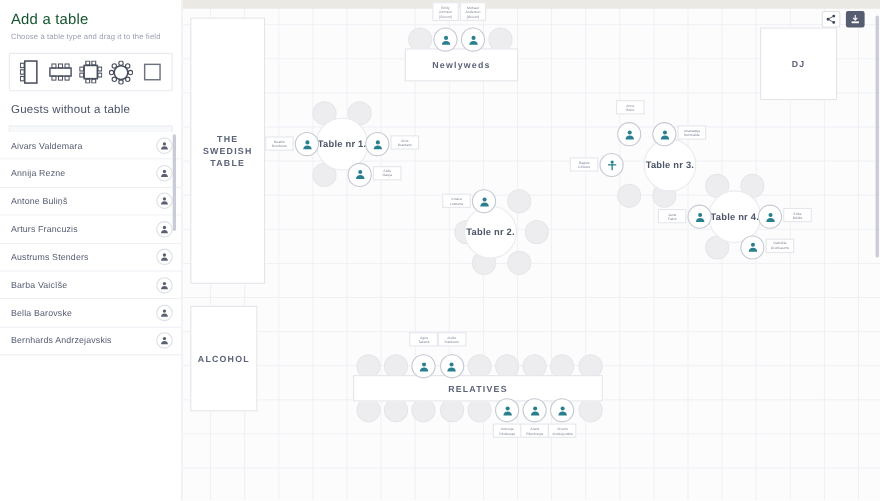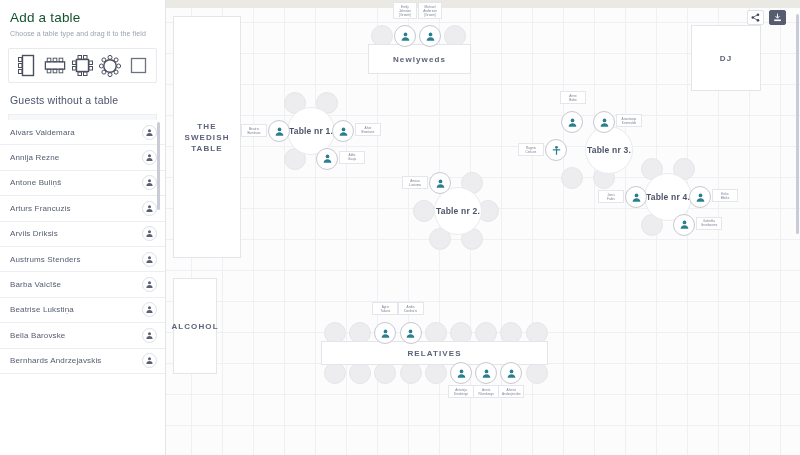--- a/index.html
+++ b/index.html
@@ -258,48 +258,30 @@
         <div class="guest-row">
           <div class="guest-name">Arturs Francuzis</div>
           <div class="guest-av">
             <svg width="9" height="9" viewBox="0 0 16 16">
               <circle cx="8" cy="5" r="2.7" fill="#5b6174"></circle>
               <path d="M2.4 14.2c0-3.2 2.5-5.2 5.6-5.2s5.6 2 5.6 5.2z" fill="#5b6174"></path>
             </svg>
           </div>
         </div>
         <div class="guest-row">
-          <div class="guest-name">Arvils Driksis</div>
-          <div class="guest-av">
-            <svg width="9" height="9" viewBox="0 0 16 16">
-              <circle cx="8" cy="5" r="2.7" fill="#5b6174"></circle>
-              <path d="M2.4 14.2c0-3.2 2.5-5.2 5.6-5.2s5.6 2 5.6 5.2z" fill="#5b6174"></path>
-            </svg>
-          </div>
-        </div>
-        <div class="guest-row">
           <div class="guest-name">Austrums Stenders</div>
           <div class="guest-av">
             <svg width="9" height="9" viewBox="0 0 16 16">
               <circle cx="8" cy="5" r="2.7" fill="#5b6174"></circle>
               <path d="M2.4 14.2c0-3.2 2.5-5.2 5.6-5.2s5.6 2 5.6 5.2z" fill="#5b6174"></path>
             </svg>
           </div>
         </div>
         <div class="guest-row">
           <div class="guest-name">Barba Vaicīše</div>
-          <div class="guest-av">
-            <svg width="9" height="9" viewBox="0 0 16 16">
-              <circle cx="8" cy="5" r="2.7" fill="#5b6174"></circle>
-              <path d="M2.4 14.2c0-3.2 2.5-5.2 5.6-5.2s5.6 2 5.6 5.2z" fill="#5b6174"></path>
-            </svg>
-          </div>
-        </div>
-        <div class="guest-row">
-          <div class="guest-name">Beatrise Lukstiņa</div>
           <div class="guest-av">
             <svg width="9" height="9" viewBox="0 0 16 16">
               <circle cx="8" cy="5" r="2.7" fill="#5b6174"></circle>
               <path d="M2.4 14.2c0-3.2 2.5-5.2 5.6-5.2s5.6 2 5.6 5.2z" fill="#5b6174"></path>
             </svg>
           </div>
         </div>
         <div class="guest-row">
           <div class="guest-name">Bella Barovske</div>
           <div class="guest-av">
@@ -343,21 +325,21 @@
         </svg>
       </div>
     </div>
 
     <div id="canvas-scroll"></div>
 
     <div id="tables-layer">
         <div class="tbl rect-tbl" style="left: 7px; top: 16px; width: 68px; height: 242px;">
           <div class="rect-label">THE SWEDISH TABLE</div>
         </div>
-        <div class="tbl rect-tbl" style="left: 7px; top: 278px; width: 44px; height: 96px;">
+        <div class="tbl rect-tbl" style="left: 7px; top: 278px; width: 61px; height: 96px;">
           <div class="rect-label">ALCOHOL</div>
         </div>
         <div class="tbl rect-tbl" style="left: 525px; top: 25px; width: 70px; height: 66px;">
           <div class="rect-label">DJ</div>
         </div>
         <div class="seat" style="left: 205px; top: 25px;"></div>
         <div class="seat filled" style="left: 228px; top: 25px;">
           <svg width="11" height="11" viewBox="0 0 16 16">
             <circle cx="8" cy="5" r="2.7" fill="#2a7f8e"></circle>
             <path d="M2.4 14.2c0-3.2 2.5-5.2 5.6-5.2s5.6 2 5.6 5.2z" fill="#2a7f8e"></path>
@@ -412,21 +394,21 @@
             <path d="M2.4 14.2c0-3.2 2.5-5.2 5.6-5.2s5.6 2 5.6 5.2z" fill="#2a7f8e"></path>
           </svg>
         </div>
         <div class="nametag" style="left: 173px; top: 150.713px; width: 26px;">
           <div>Aldis</div>
           <div>Gauja</div>
         </div>
         <div class="seat" style="left: 118px; top: 92.2872px;"></div>
         <div class="seat" style="left: 150px; top: 92.2872px;"></div>
         <div class="seat" style="left: 118px; top: 147.713px;"></div>
-        <div class="round-tbl" style="left: 268px; top: 187px; width: 48px; height: 48px;">
+        <div class="round-tbl" style="left: 256px; top: 187px; width: 48px; height: 48px;">
           <div class="round-label">Table nr 2.</div>
         </div>
         <div class="seat filled" style="left: 263px; top: 172.287px;">
           <svg width="11" height="11" viewBox="0 0 16 16">
             <circle cx="8" cy="5" r="2.7" fill="#2a7f8e"></circle>
             <path d="M2.4 14.2c0-3.2 2.5-5.2 5.6-5.2s5.6 2 5.6 5.2z" fill="#2a7f8e"></path>
           </svg>
         </div>
         <div class="nametag" style="left: 236px; top: 176.287px; width: 26px;">
           <div>Amara</div>

